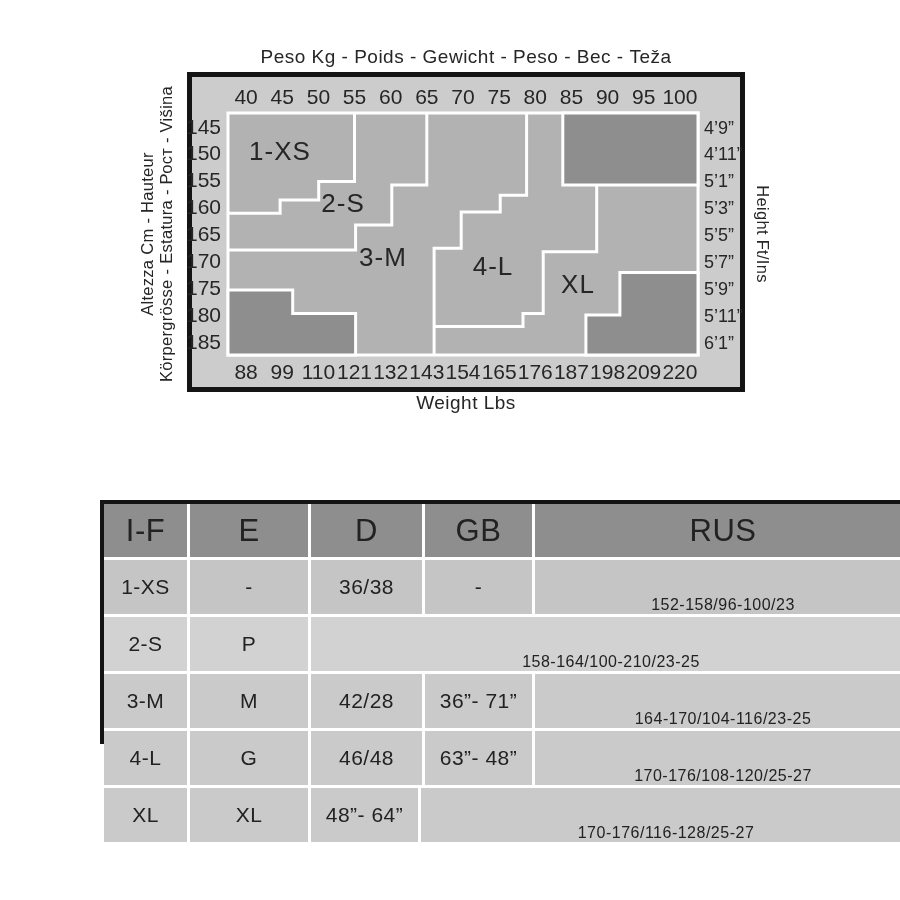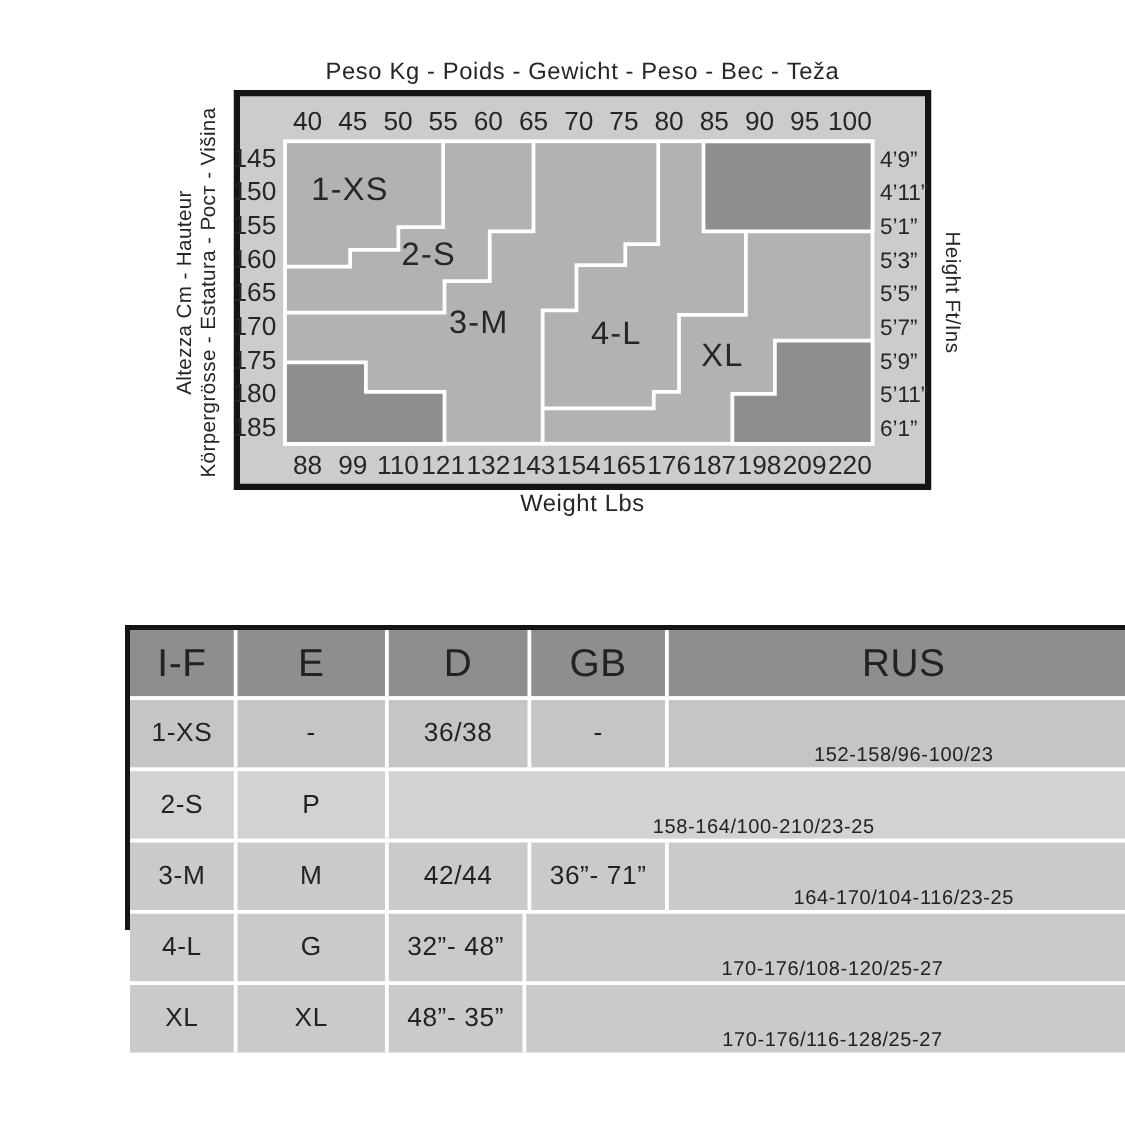--- a/index.html
+++ b/index.html
@@ -131,29 +131,30 @@
       <div class="cell c4">152-158/96-100/23</div>
     </div>
     <div class="trow" style="background: rgb(210, 210, 210);">
       <div class="cell c0">2-S</div>
       <div class="cell c1">P</div>
       <div class="cell c4">158-164/100-210/23-25</div>
     </div>
     <div class="trow" style="background: rgb(202, 202, 202);">
       <div class="cell c0">3-M</div>
       <div class="cell c1">M</div>
-      <div class="cell c2">42/44</div>
+      <div class="cell c2">42/28</div>
       <div class="cell c3">36”- 71”</div>
       <div class="cell c4">164-170/104-116/23-25</div>
     </div>
     <div class="trow" style="background: rgb(202, 202, 202);">
       <div class="cell c0">4-L</div>
       <div class="cell c1">G</div>
-      <div class="cell c3">32”- 48”</div>
+      <div class="cell c2">46/48</div>
+      <div class="cell c3">63”- 48”</div>
       <div class="cell c4">170-176/108-120/25-27</div>
     </div>
     <div class="trow" style="background: rgb(202, 202, 202);">
       <div class="cell c0">XL</div>
       <div class="cell c1">XL</div>
-      <div class="cell c3">48”- 35”</div>
+      <div class="cell c3">48”- 64”</div>
       <div class="cell c4">170-176/116-128/25-27</div>
     </div>
   </div>
 
 </body></html>

